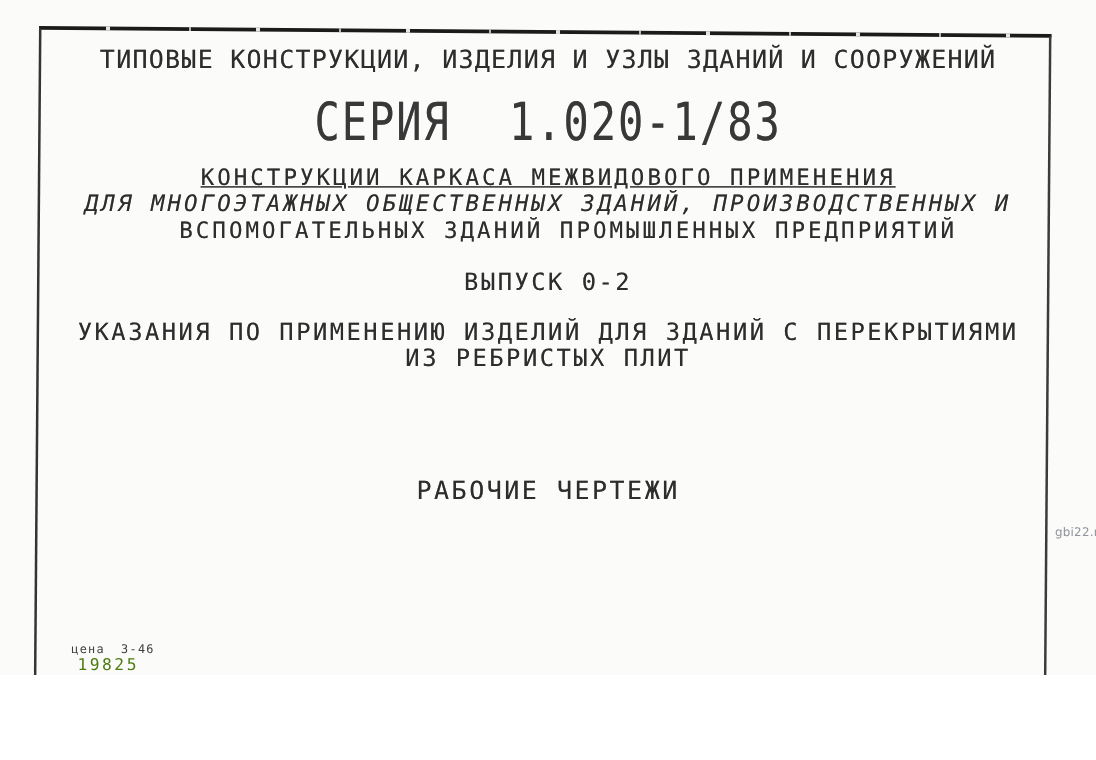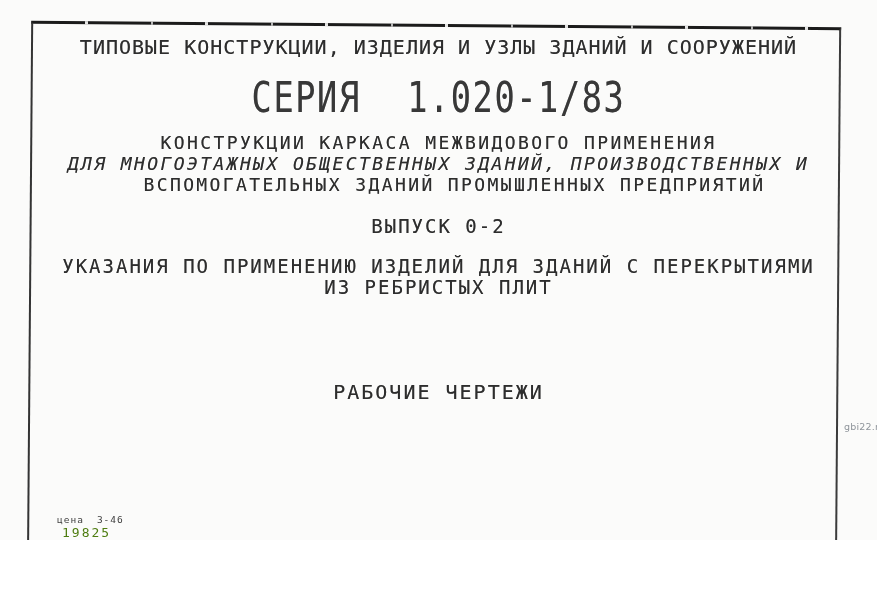--- a/index.html
+++ b/index.html
@@ -64,21 +64,21 @@
     justify-content: center;
     gap: 58px;
     color: #383838;
     font-size: 42px;
     letter-spacing: 2px;
     line-height: 1.05;
     transform: scaleX(0.8);
     white-space: nowrap;
     text-shadow: 0 0 0.5px rgba(56,56,56,0.5);
   }
-  .sub1 { top: 133px; font-size: 18px; letter-spacing: 2.4px; }
+  .sub1 { top: 133px; font-size: 18px; letter-spacing: 2.4px; text-decoration: underline; }
   .sub2 { top: 154px; font-size: 18px; letter-spacing: 2.4px; font-style: italic; }
   .sub3 { top: 175px; font-size: 18px; letter-spacing: 2.4px; padding-left: 32px; }
   .issue { top: 216px; font-size: 19px; letter-spacing: 2px; }
   .sec1  { top: 256px; font-size: 19px; letter-spacing: 2px; }
   .sec2  { top: 277px; font-size: 19px; letter-spacing: 2px; }
   .worktype { top: 381px; font-size: 20px; letter-spacing: 2px; }
 
   .watermark {
     position: absolute;
     left: 844px;

